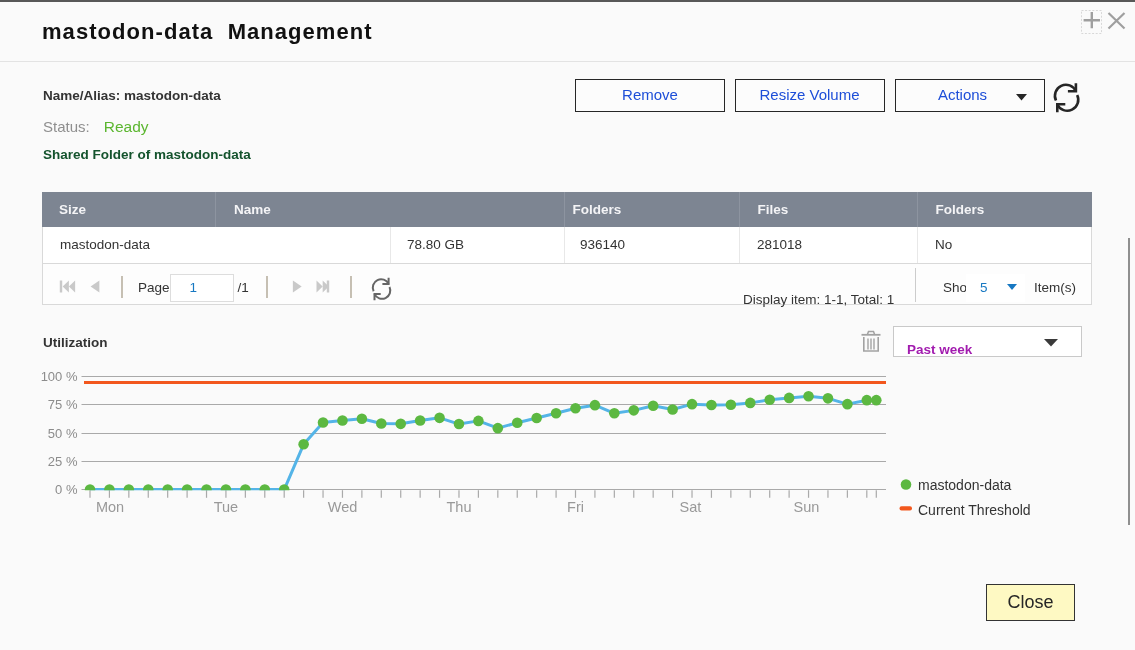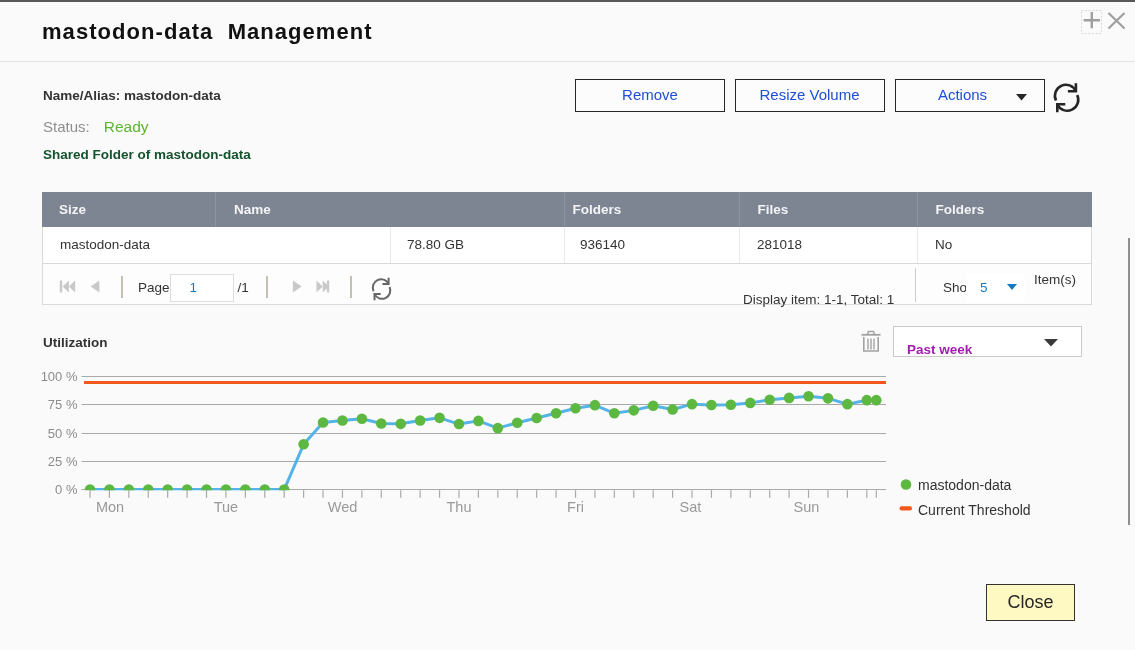--- a/index.html
+++ b/index.html
@@ -90,21 +90,21 @@
       </div>
     <div style="position:absolute;left:194.5px;top:16px;">/1</div>
     <div style="position:absolute;left:700px;top:28px;">Display item: 1-1, Total: 1</div>
     <div style="position:absolute;left:872px;top:4px;height:34px;border-left:1px solid #ccc;"></div>
     <div style="position:absolute;left:888px;top:16px;margin-left:12px;">Show</div>
     <div style="position:absolute;left:923px;top:9.5px;width:59px;height:28px;background:#fff;"></div>
     <div style="position:absolute;left:937px;top:16px;color:#1778c2;">5</div>
     <svg style="position:absolute;left:964px;top:20px;" width="12" height="8">
         <polygon points="0,0 10,0 5,6" fill="#1778c2"></polygon>
       </svg>
-    <div style="position:absolute;left:991px;top:8px;">Item(s)</div>
+    <div style="position:absolute;left:991px;top:16px;">Item(s)</div>
   </div>
 </div>
 
 <div class="abs" style="left:43px;top:335px;font-size:13.5px;font-weight:bold;color:#333;">Utilization</div>
 <svg class="abs" style="left:859px;top:328px;" width="24" height="26" viewBox="0 0 24 26">
   <g stroke="#a2a2a2" fill="none">
     <path d="M8.5 6.3 L9.5 3.5 L14.5 3.5 L15.5 6.3" stroke-width="1.5"></path>
     <line x1="2.5" y1="6.8" x2="21.5" y2="6.8" stroke-width="1.8"></line>
     <path d="M4.8 9 L4.8 23 L19.2 23 L19.2 9" stroke-width="1.6"></path>
     <line x1="9" y1="10.5" x2="9" y2="21.5" stroke-width="1.4"></line>

